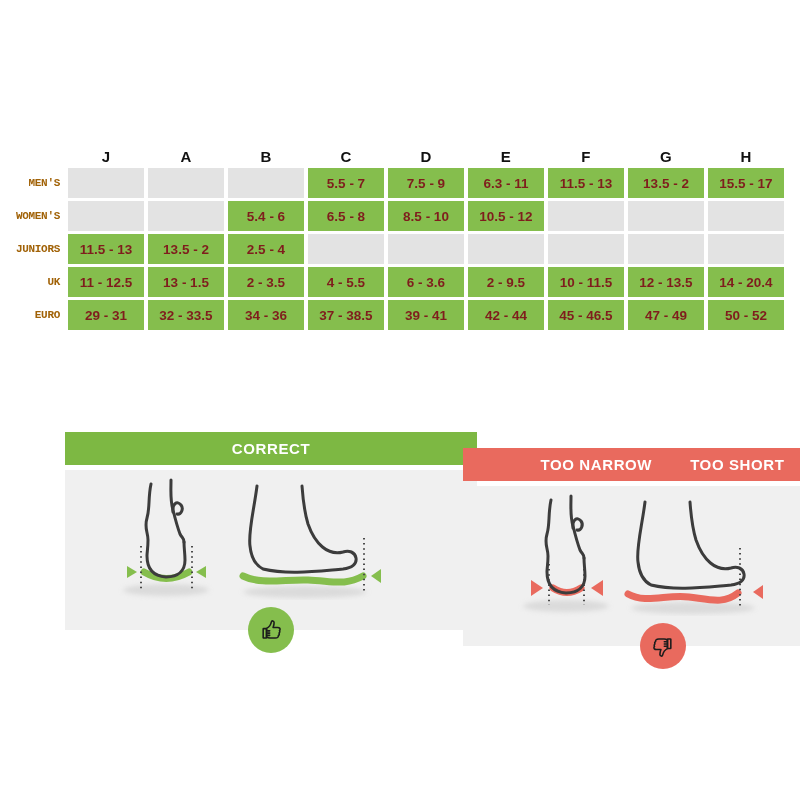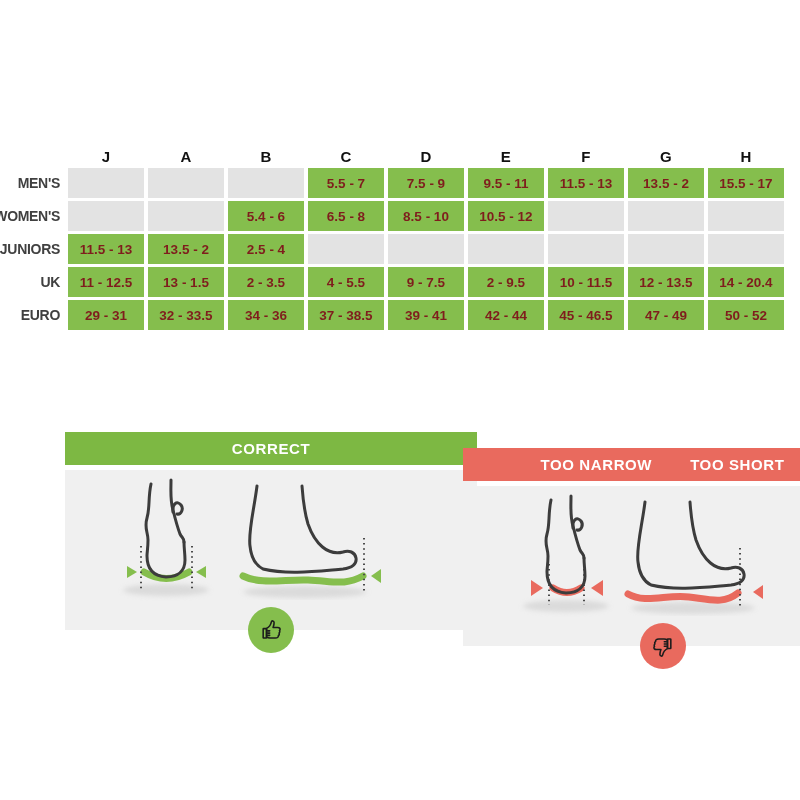--- a/index.html
+++ b/index.html
@@ -8,22 +8,22 @@
 
   
   .size-chart{position:absolute;left:16px;top:145px;display:grid;
               grid-template-columns:48px repeat(9,76px);
               grid-template-rows:20px repeat(5,30px);
               gap:3px 4px;}
   .corner{}
   .col-letter{display:flex;align-items:flex-end;justify-content:center;
               font-size:15px;font-weight:bold;color:#111;letter-spacing:.3px;}
   .row-label{display:flex;align-items:center;justify-content:flex-end;
-             font-size:14px;font-weight:bold;color:#404040;letter-spacing:-.3px;
-             white-space:nowrap;padding-right:4px;}
+             font-size:11px;font-weight:bold;color:#a16207;letter-spacing:-.3px;
+             white-space:nowrap;padding-right:4px;font-family:Liberation Mono, monospace;}
   .cell{display:flex;align-items:center;justify-content:center;
         font-size:13.5px;font-weight:bold;}
   .cell.filled{background:var(--green);color:#7f1d1d;}
   .cell.empty{background:var(--cell-empty);}
 
   
   .panel{position:absolute;top:432px;}
   .panel .hd{height:33px;display:flex;align-items:center;justify-content:center;
              gap:38px;color:#fff;font-size:15px;font-weight:bold;letter-spacing:.6px;}
   .panel .hd.green{background:var(--green-dark);}
@@ -63,21 +63,21 @@
       <div class="col-letter">E</div>
       <div class="col-letter">F</div>
       <div class="col-letter">G</div>
       <div class="col-letter">H</div>
       <div class="row-label">MEN'S</div>
       <div class="cell empty"></div>
       <div class="cell empty"></div>
       <div class="cell empty"></div>
       <div class="cell filled">5.5 - 7</div>
       <div class="cell filled">7.5 - 9</div>
-      <div class="cell filled">9.5 - 11</div>
+      <div class="cell filled">6.3 - 11</div>
       <div class="cell filled">11.5 - 13</div>
       <div class="cell filled">13.5 - 2</div>
       <div class="cell filled">15.5 - 17</div>
       <div class="row-label">WOMEN'S</div>
       <div class="cell empty"></div>
       <div class="cell empty"></div>
       <div class="cell filled">5.4 - 6</div>
       <div class="cell filled">6.5 - 8</div>
       <div class="cell filled">8.5 - 10</div>
       <div class="cell filled">10.5 - 12</div>
@@ -92,21 +92,21 @@
       <div class="cell empty"></div>
       <div class="cell empty"></div>
       <div class="cell empty"></div>
       <div class="cell empty"></div>
       <div class="cell empty"></div>
       <div class="row-label">UK</div>
       <div class="cell filled">11 - 12.5</div>
       <div class="cell filled">13 - 1.5</div>
       <div class="cell filled">2 - 3.5</div>
       <div class="cell filled">4 - 5.5</div>
-      <div class="cell filled">9 - 7.5</div>
+      <div class="cell filled">6 - 3.6</div>
       <div class="cell filled">2 - 9.5</div>
       <div class="cell filled">10 - 11.5</div>
       <div class="cell filled">12 - 13.5</div>
       <div class="cell filled">14 - 20.4</div>
       <div class="row-label">EURO</div>
       <div class="cell filled">29 - 31</div>
       <div class="cell filled">32 - 33.5</div>
       <div class="cell filled">34 - 36</div>
       <div class="cell filled">37 - 38.5</div>
       <div class="cell filled">39 - 41</div>

